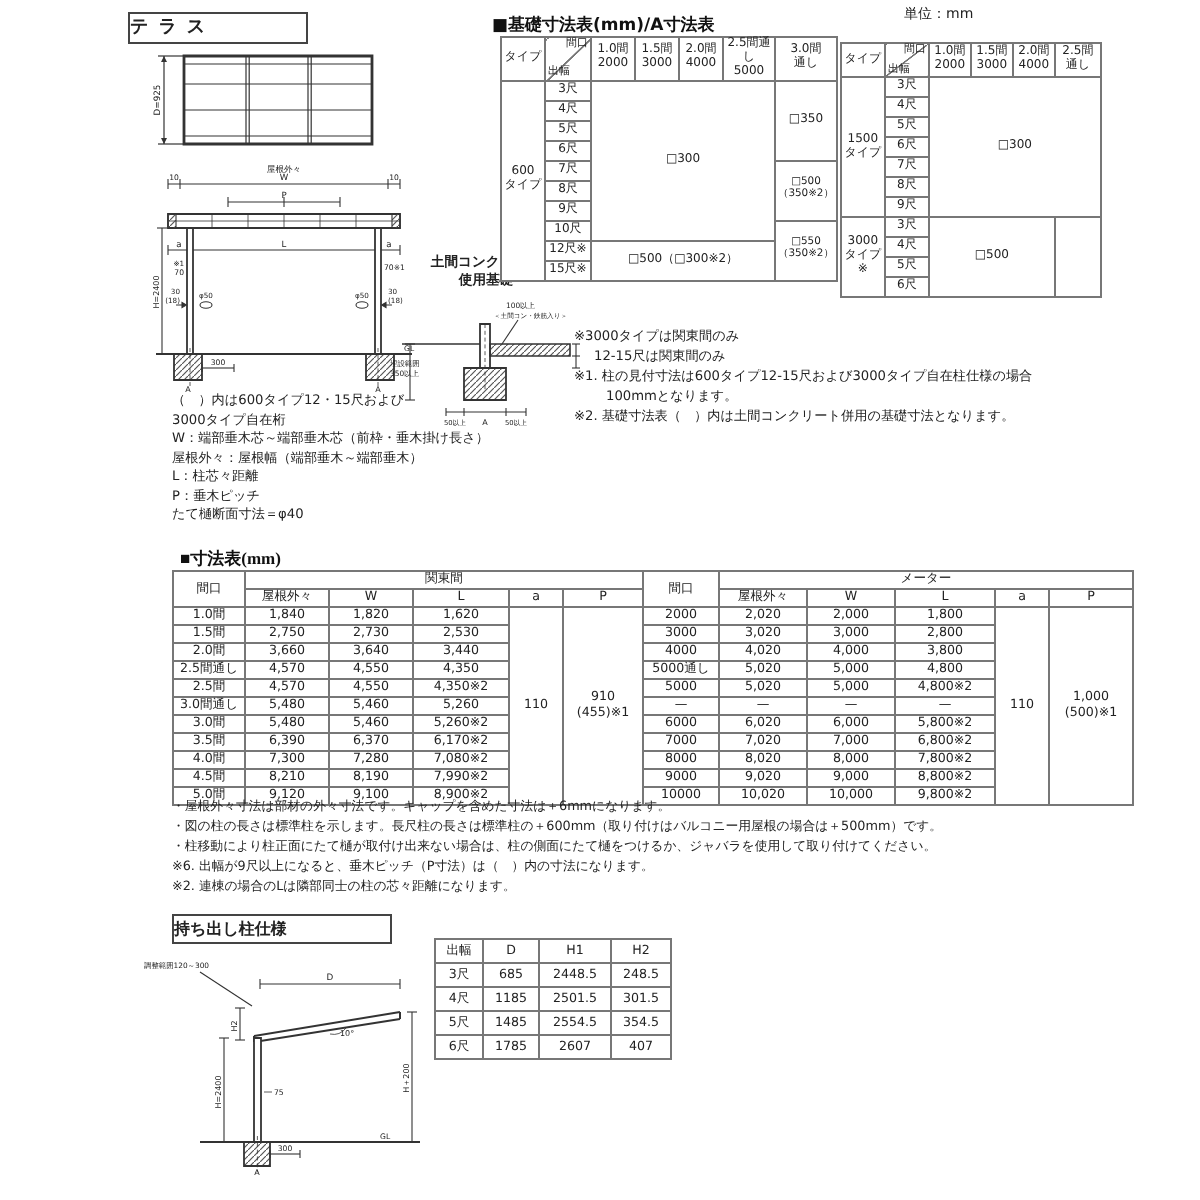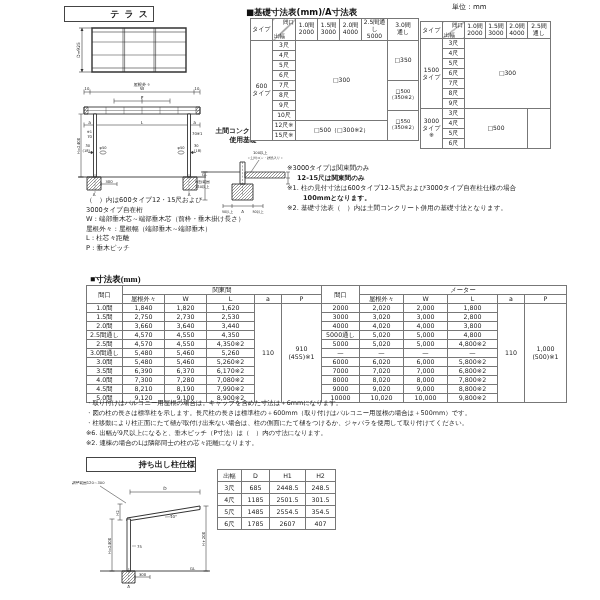--- a/index.html
+++ b/index.html
@@ -1,34 +1,34 @@
 <!DOCTYPE html>
 <html><head>
 <meta charset="utf-8">
 <style>
   html,body{margin:0;padding:0;background:#fff;}
   body{width:600px;height:600px;position:relative;font-family:"DejaVu Sans","Liberation Sans",sans-serif;color:#222;}
   .abs{position:absolute;}
-  .boxlabel{border:1.2px solid #444;text-align:right;font-weight:bold;background:#fff;}
+  .boxlabel{border:1.2px solid #444;text-align:left;font-weight:bold;background:#fff;}
   .sect-title{font-weight:bold;font-size:8.5px;color:#111;}
   table{border-collapse:collapse;background:#fff;}
   td,th{border:1px solid #777;font-weight:normal;text-align:center;vertical-align:middle;padding:0 1px;color:#222;}
   .ftab td,.ftab th{font-size:6px;line-height:1.15;height:9px;}
   .ftab{border:1.5px solid #444;}
   .dtab td,.dtab th{font-size:6.3px;line-height:1.2;height:8px;}
   .dtab{border:1.5px solid #444;}
   .ctab td,.ctab th{font-size:6.3px;line-height:1.2;height:11px;}
   .ctab{border:1.5px solid #444;}
   .pre{white-space:pre-line;}
   .diag{position:relative;background:
     linear-gradient(to bottom right,transparent 48%,#777 49%,#777 51%,transparent 52%);}
   .diag .tr{position:absolute;top:0;right:1px;font-size:5.5px;}
   .diag .bl{position:absolute;bottom:0;left:1px;font-size:5.5px;}
   .notes{font-size:6.6px;line-height:1.5;color:#222;white-space:nowrap;}
-  .notes .indent{padding-left:10px;font-weight:bold;}
+  .notes .indent{padding-left:10px;}
   svg text{fill:#222;}
   svg line,svg rect,svg path,svg ellipse{vector-effect:non-scaling-stroke;}
 </style>
 </head>
 <body>
 
 <div class="abs boxlabel" style="left:64px;top:6px;width:88px;height:14px;font-size:9px;line-height:14px;letter-spacing:5px;">テラス</div>
 
 <svg class="abs" style="left:76px;top:23px;" width="115" height="56" viewBox="0 0 115 56">
   <g stroke="#333" stroke-width="0.6" fill="none">
@@ -301,20 +301,21 @@
   <div>※2. 基礎寸法表（　）内は土間コンクリート併用の基礎寸法となります。</div>
 </div>
 
 <div class="abs notes" style="left:86px;top:196px;line-height:1.45;">
   <div>（　）内は600タイプ12・15尺および</div>
   <div>3000タイプ自在桁</div>
   <div>W：端部垂木芯～端部垂木芯（前枠・垂木掛け長さ）</div>
   <div>屋根外々：屋根幅（端部垂木～端部垂木）</div>
   <div>L：柱芯々距離</div>
   <div>P：垂木ピッチ</div>
+  <div>たて樋断面寸法＝φ40</div>
 </div>
 
 <div class="abs sect-title" style="left:90px;top:274px;font-family:Liberation Serif, serif;">■寸法表(mm)</div>
 
 <table class="abs dtab" style="left:86px;top:285px;">
   <colgroup>
     <col style="width:36px">
       <col style="width:42px">
       <col style="width:42px">
       <col style="width:48px">
@@ -459,21 +460,21 @@
         <td>8,900※2</td>
         <td>10000</td>
         <td>10,020</td>
         <td>10,000</td>
         <td>9,800※2</td>
       </tr>
 </tbody>
   </table>
 
 <div class="abs notes" style="left:86px;top:399px;font-size:6.4px;line-height:1.55;">
-  <div>・取り付けはバルコニー用屋根の場合は。キャップを含めた寸法は＋6mmになります。</div>
+  <div>・屋根外々寸法は部材の外々寸法です。キャップを含めた寸法は＋6mmになります。</div>
   <div>・図の柱の長さは標準柱を示します。長尺柱の長さは標準柱の＋600mm（取り付けはバルコニー用屋根の場合は＋500mm）です。</div>
   <div>・柱移動により柱正面にたて樋が取付け出来ない場合は、柱の側面にたて樋をつけるか、ジャバラを使用して取り付けてください。</div>
   <div>※6. 出幅が9尺以上になると、垂木ピッチ（P寸法）は（　）内の寸法になります。</div>
   <div>※2. 連棟の場合のLは隣部同士の柱の芯々距離になります。</div>
 </div>
 
 <div class="abs boxlabel" style="left:86px;top:457px;width:108px;height:13px;font-size:8px;line-height:13px;">持ち出し柱仕様</div>
 
 <svg class="abs" style="left:70px;top:476px;" width="145" height="112" viewBox="0 0 145 112">
   <defs>

